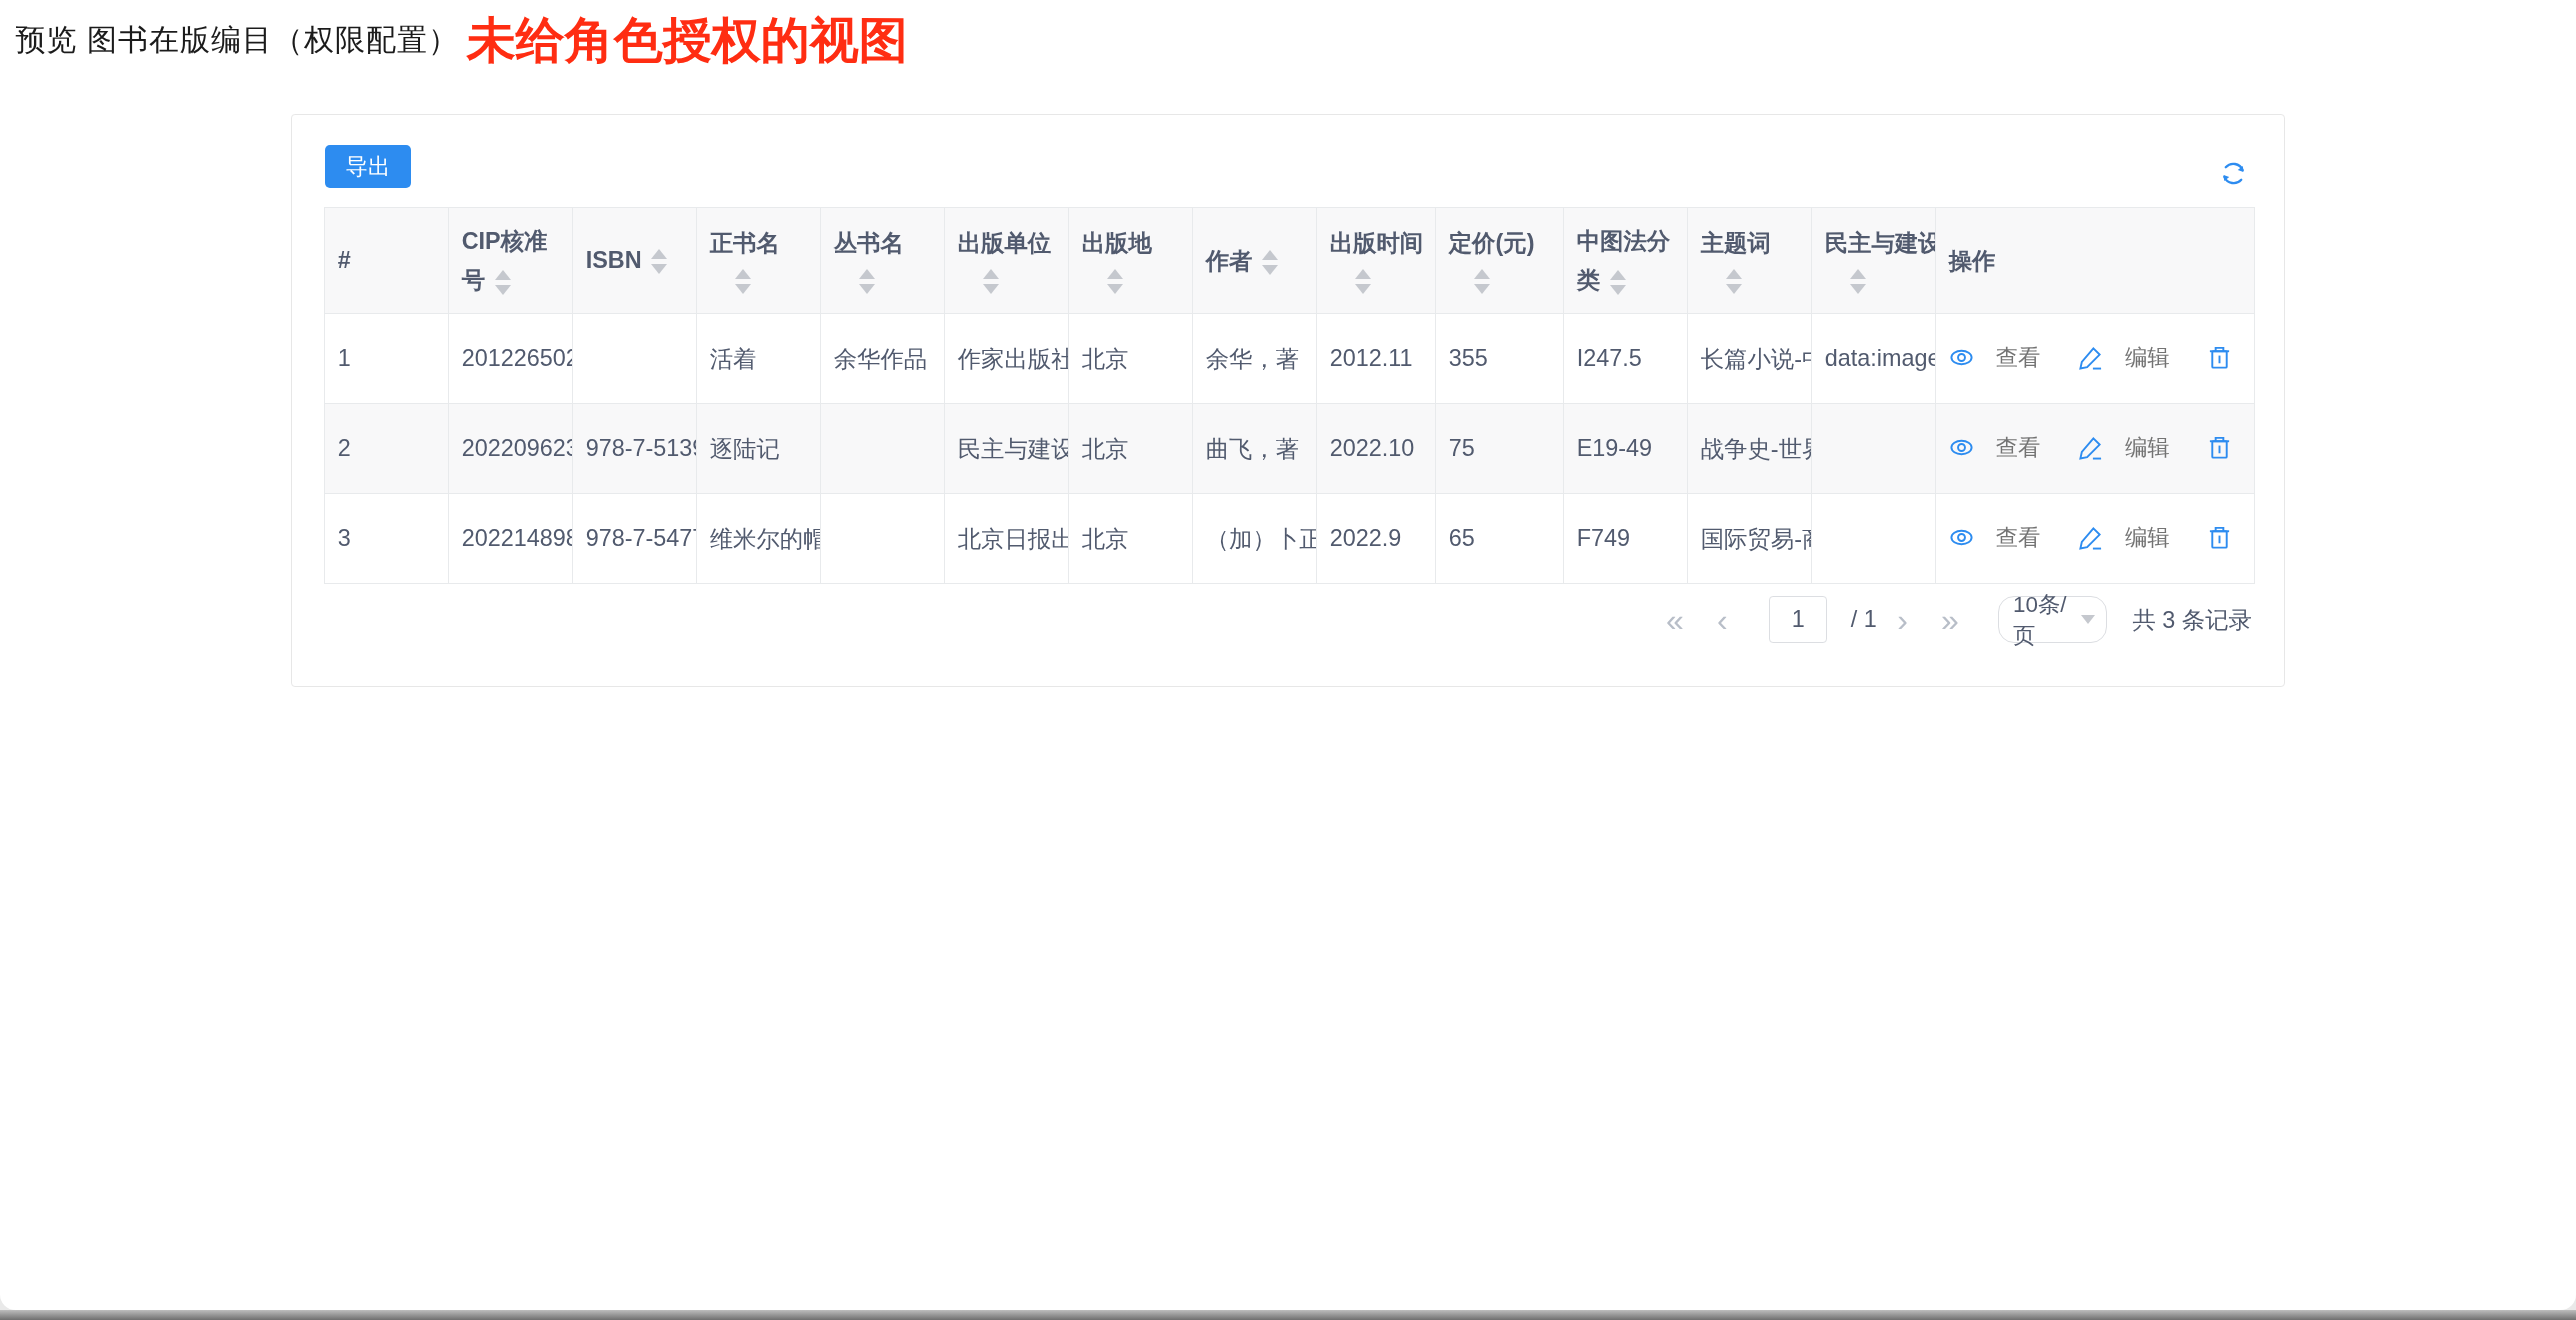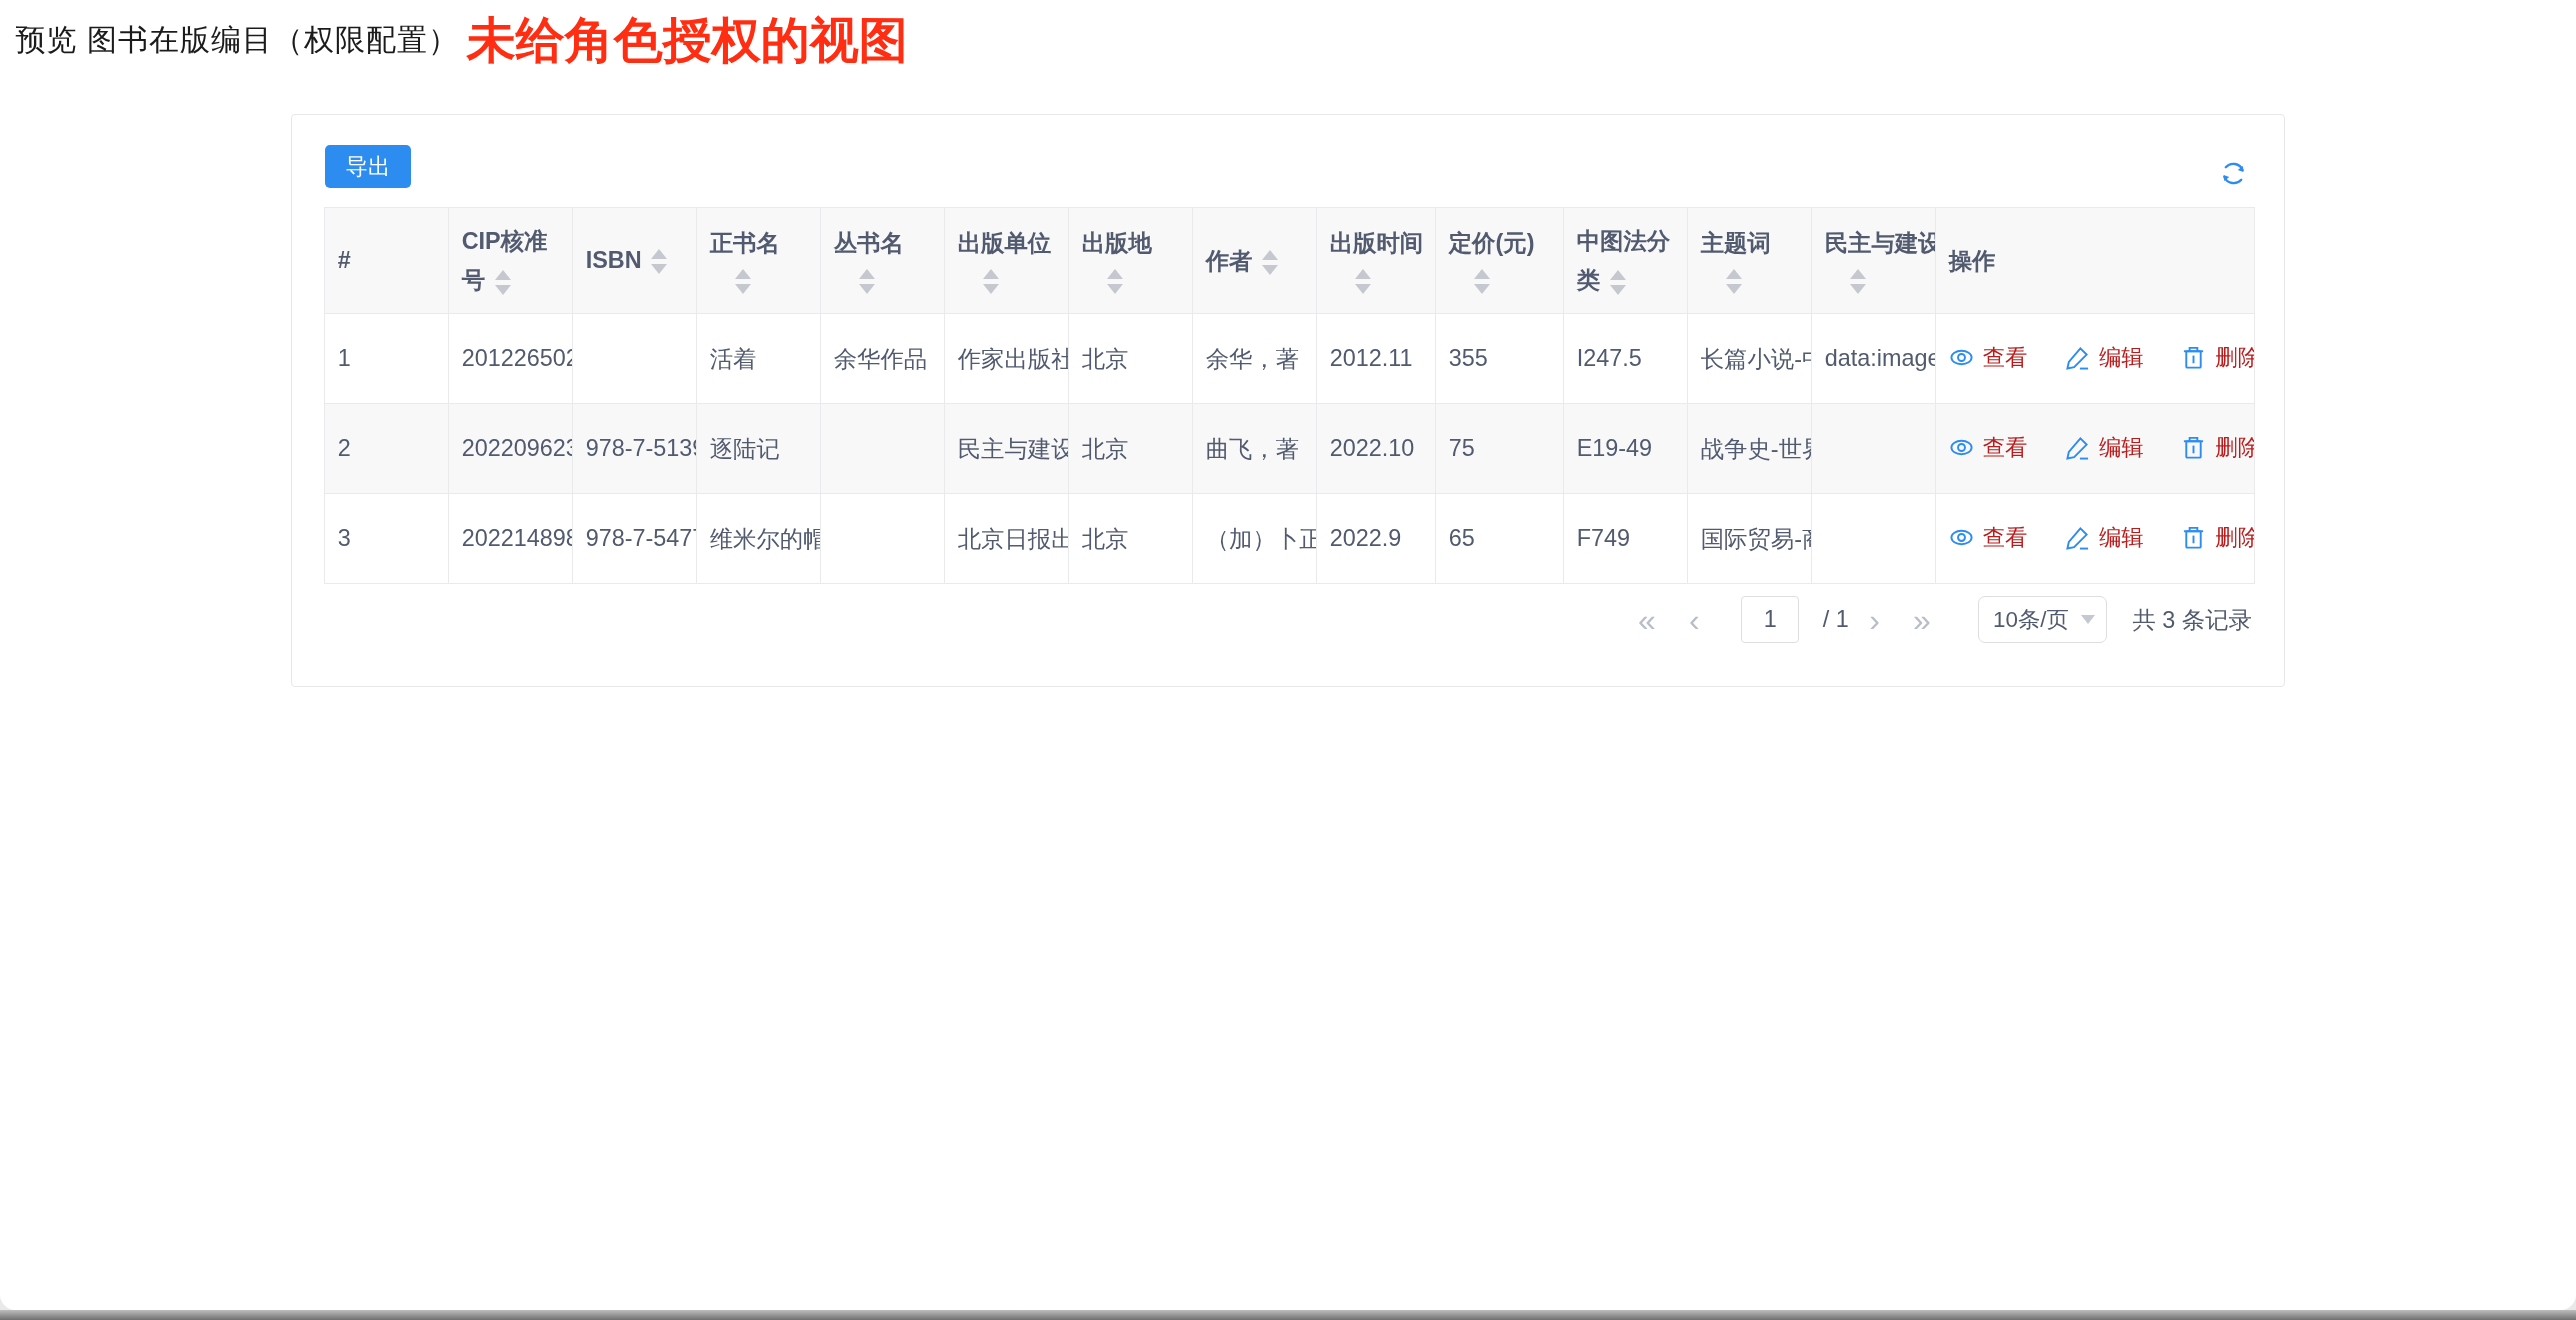--- a/index.html
+++ b/index.html
@@ -33,29 +33,29 @@
 
   
   .caret{display:inline-flex;flex-direction:column;gap:4.9px;margin-left:9.7px;vertical-align:middle;cursor:pointer}
   .caret i{display:block;width:0;height:0;border-left:8.8px solid transparent;border-right:8.8px solid transparent}
   .caret .up{border-bottom:10.7px solid #c5c8ce}
   .caret .down{border-top:10.7px solid #c5c8ce}
   .hline2{margin-top:7.8px}
   .caret.below{margin-left:25px}
 
   
-  .act{color:#b91c1c;display:inline-flex;align-items:center;gap:9px;margin-right:31px;font-size:22.4px;cursor:pointer;text-decoration:none}
+  .act{color:#737373;display:inline-flex;align-items:center;gap:22px;margin-right:31px;font-size:22.4px;cursor:pointer;text-decoration:none}
   .act svg{flex:0 0 auto}
 
   
   .pager{position:absolute;right:32px;top:479px;height:51px;display:flex;align-items:center;font-size:23.4px;color:#515a6e}
   .pg-arrow{color:#b8bec8;font-size:32px;line-height:1;margin:0 16.6px;cursor:pointer;user-select:none}
   .page-input{width:58px;height:47px;border:1px solid #dcdee2;border-radius:3.9px;text-align:center;font-size:23.4px;color:#515a6e;margin:0 23.4px 0 25px;font-family:inherit;box-sizing:border-box}
   .page-total{margin-right:3.9px;white-space:nowrap}
-  .size-select{width:129px;height:47px;border:1px solid #dcdee2;border-radius:7px;display:flex;align-items:center;justify-content:space-between;padding:0 11.7px 0 13.6px;margin:0 25px 0 31px;cursor:pointer;font-size:22.4px;box-sizing:border-box;background:#fff}
+  .size-select{width:109px;height:47px;border:1px solid #dcdee2;border-radius:16px;display:flex;align-items:center;justify-content:space-between;padding:0 11.7px 0 13.6px;margin:0 25px 0 23px;cursor:pointer;font-size:22.4px;box-sizing:border-box;background:#fff}
   .dd-caret{width:0;height:0;border-left:7.8px solid transparent;border-right:7.8px solid transparent;border-top:9.7px solid #c5c8ce}
   .total-label{white-space:nowrap}
 </style>
 </head>
 <body>
 
 <div class="header-bar">
   <span class="page-title">预览 图书在版编目（权限配置）</span>
   <span class="note">未给角色授权的视图</span>
 </div>

